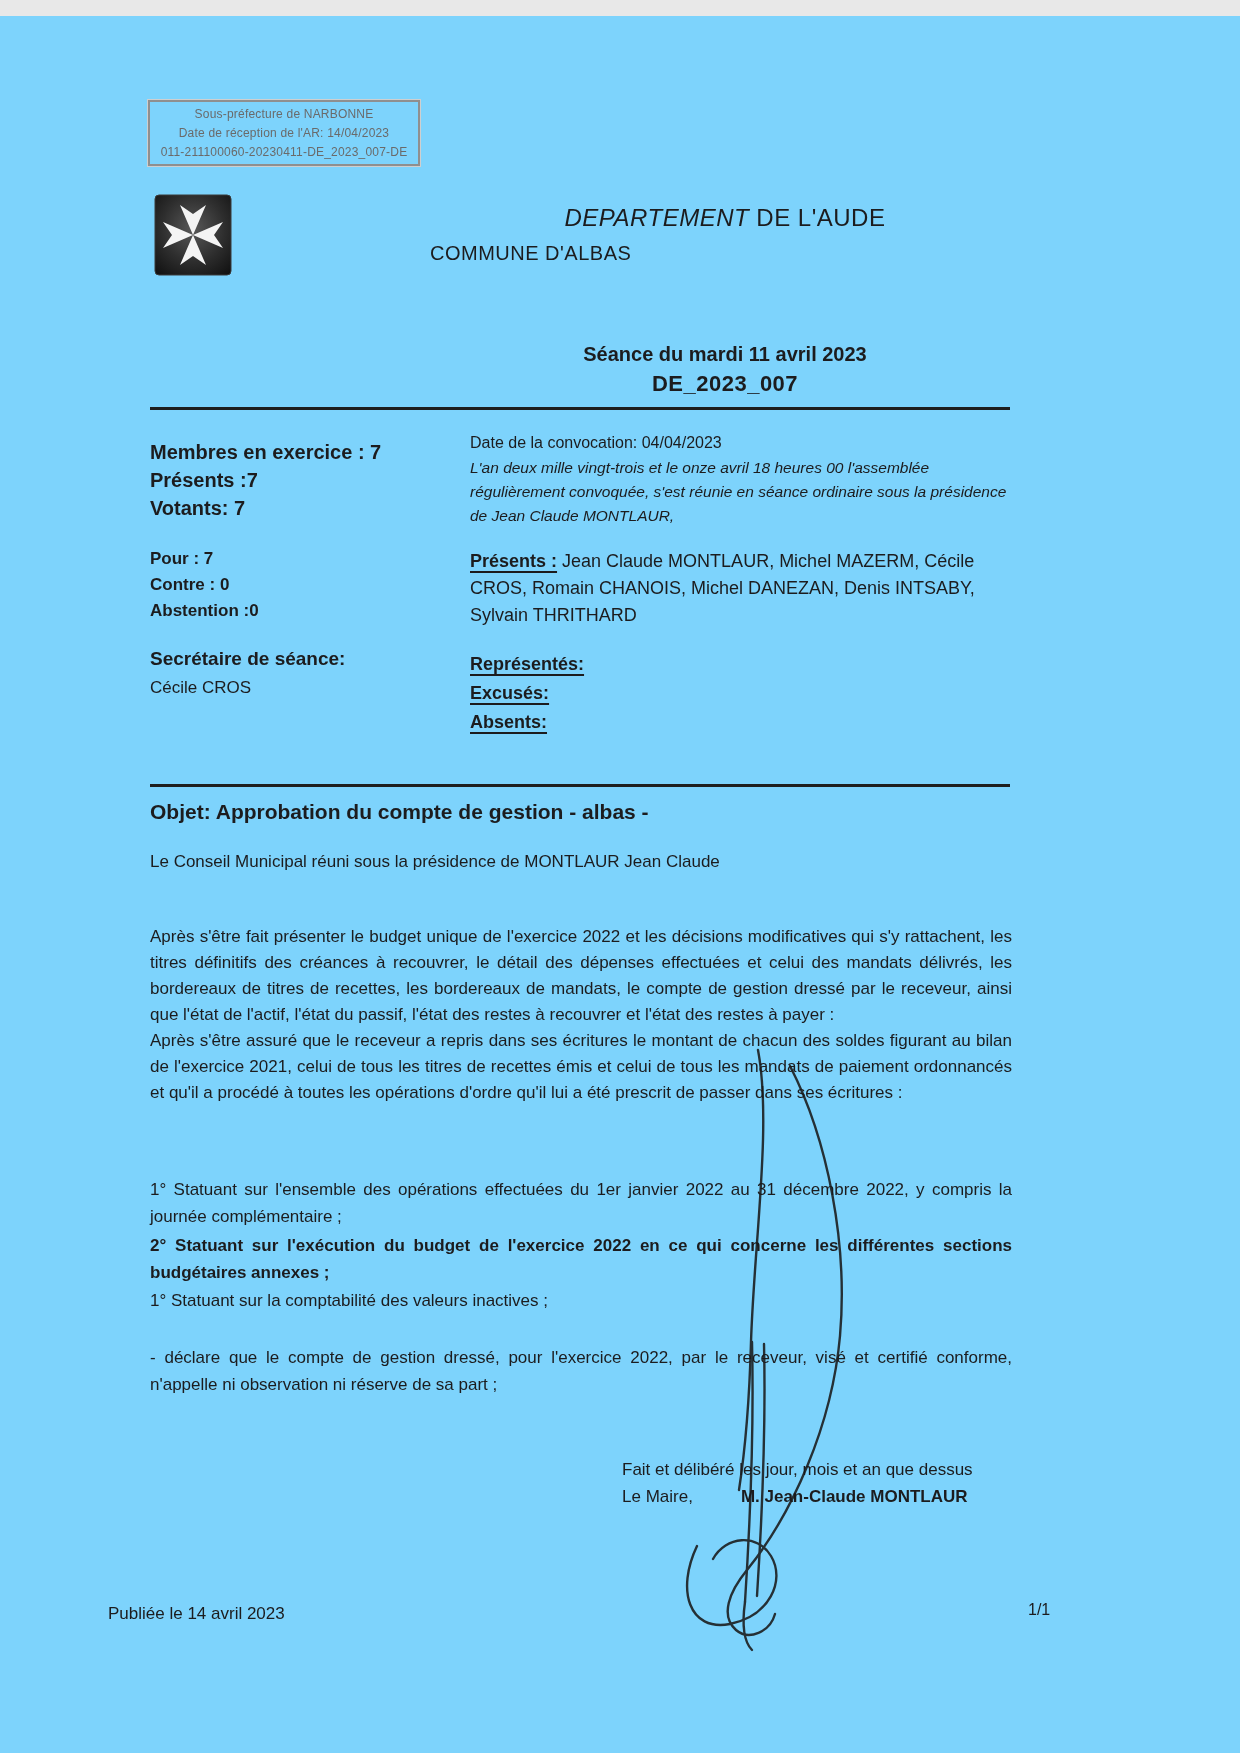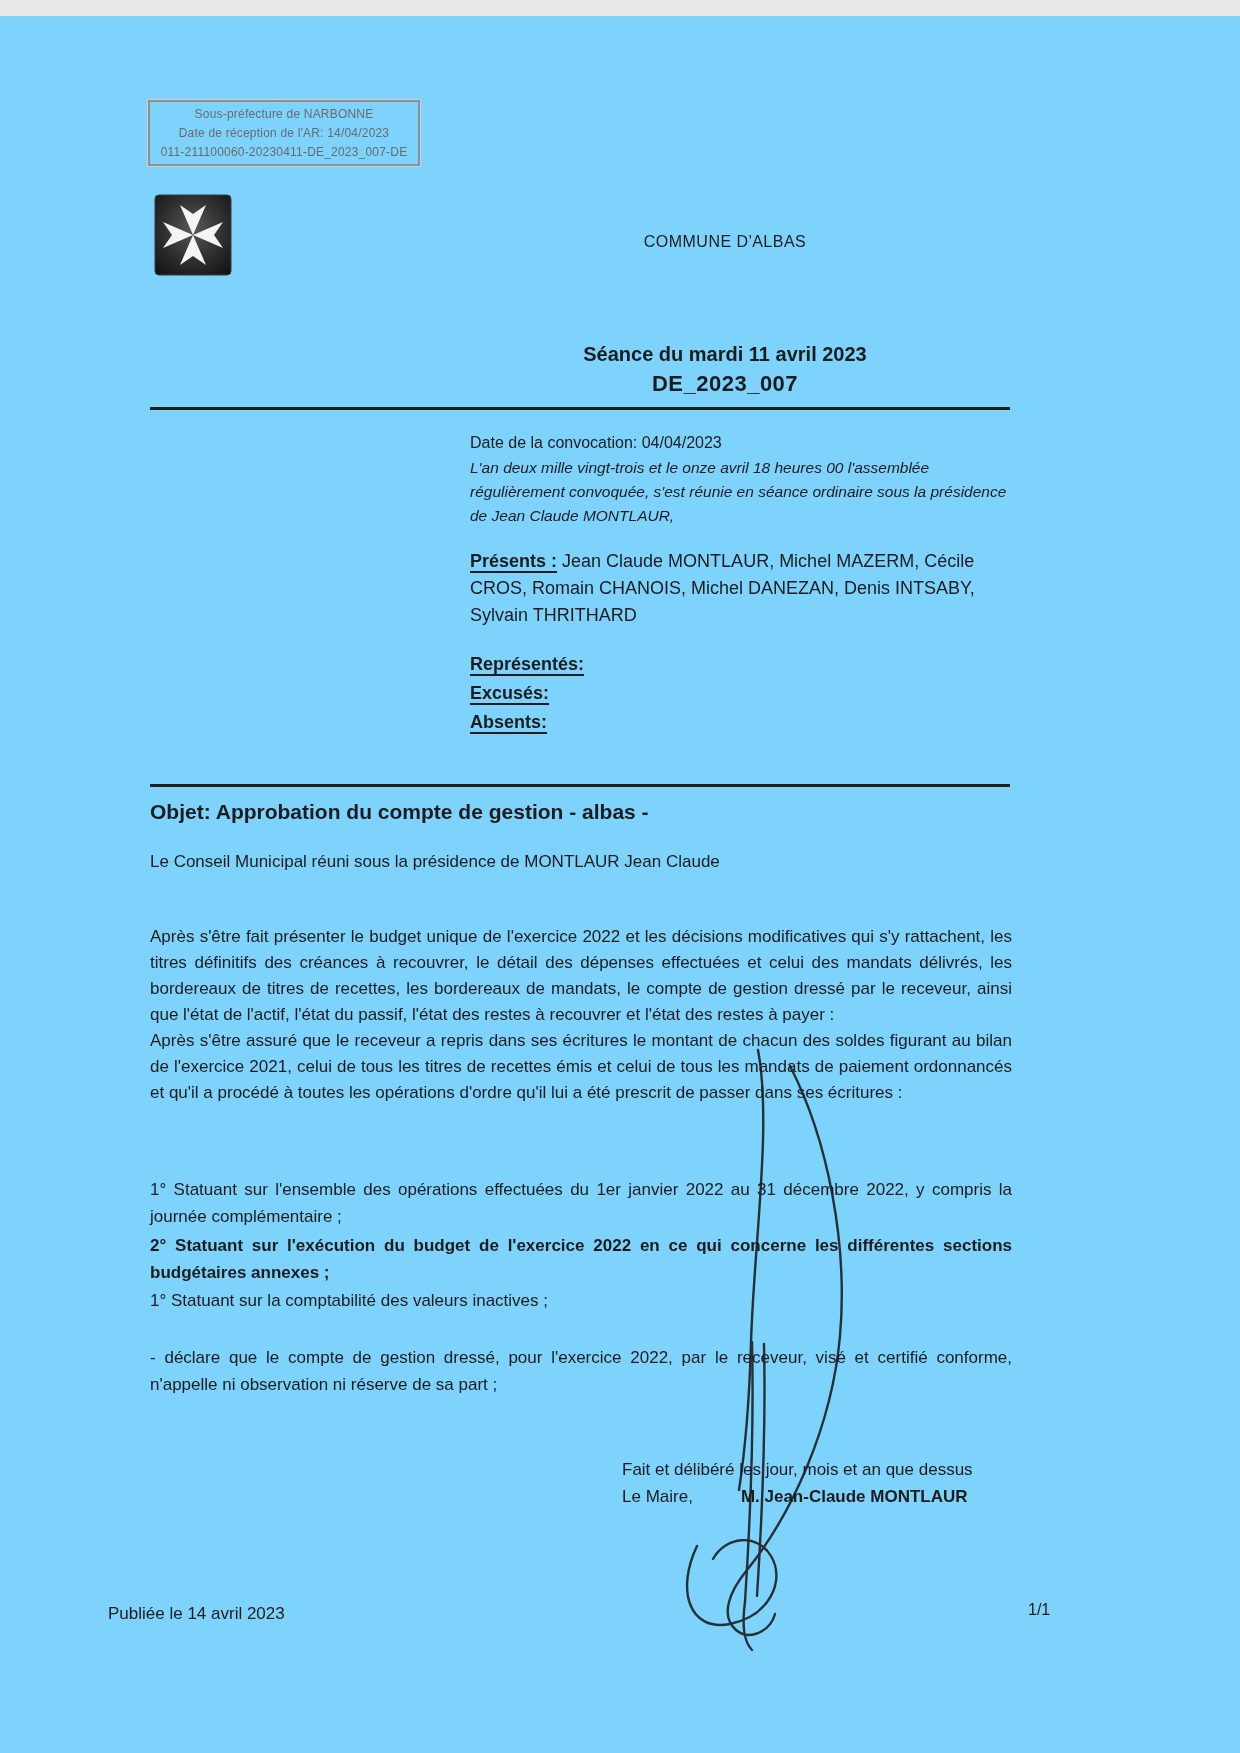--- a/index.html
+++ b/index.html
@@ -27,22 +27,22 @@
   }
   
   .logo { position:absolute; left:154px; top:178px; width:78px; height:82px; }
   
   .hdr-dept {
     position:absolute; left:430px; top:188px; width:590px;
     text-align:center; font-size:24px; letter-spacing:.5px;
   }
   .hdr-dept .it { font-style:italic; }
   .hdr-commune {
-    position:absolute; left:430px; top:217px; width:590px;
-    text-align:center; font-size:16px; letter-spacing:.5px;
+    position:absolute; left:430px; top:226px; width:590px;
+    font-size:20px; letter-spacing:.5px;
   }
   .seance {
     position:absolute; left:430px; top:327px; width:590px;
     text-align:center; font-weight:bold; font-size:20px;
   }
   .denum {
     position:absolute; left:430px; top:355px; width:590px;
     text-align:center; font-weight:bold; font-size:22px; letter-spacing:.5px;
   }
   .rule { position:absolute; left:150px; width:860px; height:3px; background:#1e1e1e; }
@@ -102,27 +102,40 @@
       <rect x="1" y="1" width="76" height="80" rx="4" fill="url(#shield)" stroke="#3a3a3a"></rect>
       <g fill="#f4f4f4">
         <path d="M39 41 L26 11 L39 20 L52 11 Z"></path>
         <path d="M39 41 L26 71 L39 62 L52 71 Z"></path>
         <path d="M39 41 L9 28 L18 41 L9 54 Z"></path>
         <path d="M39 41 L69 28 L60 41 L69 54 Z"></path>
       </g>
     </svg>
   </div>
 
+  <div class="hdr-dept"><span class="it">DEPARTEMENT</span><span> DE L'AUDE</span></div>
   <div class="hdr-commune">COMMUNE D'ALBAS</div>
 
   <div class="seance">Séance du mardi 11 avril 2023</div>
   <div class="denum">DE_2023_007</div>
 
   <div class="rule rule1"></div>
 
+  <div class="meta-left">
+    <div class="ml-big">Membres en exercice : 7</div>
+    <div class="ml-big">Présents :7</div>
+    <div class="ml-big">Votants: 7</div>
+    <div class="gap24"></div>
+    <div class="ml-small">Pour : 7</div>
+    <div class="ml-small">Contre : 0</div>
+    <div class="ml-small">Abstention :0</div>
+    <div class="gap22"></div>
+    <div class="secr-label">Secrétaire de séance:</div>
+    <div class="secr-name">Cécile CROS</div>
+  </div>
 
   <div class="meta-right">
     <div class="convocation">Date de la convocation: 04/04/2023</div>
     <div class="preamble">L'an deux mille vingt-trois et le onze avril 18 heures 00 l'assemblée régulièrement convoquée, s'est réunie en séance ordinaire sous la présidence de Jean Claude MONTLAUR,</div>
     <div class="presents-par"><span class="u-bold">Présents :</span><span> Jean Claude MONTLAUR, Michel MAZERM, Cécile CROS, Romain CHANOIS, Michel DANEZAN, Denis INTSABY, Sylvain THRITHARD</span></div>
     <div class="roll-labels">
       <div class="u-bold">Représentés:</div>
       <div class="u-bold">Excusés:</div>
       <div class="u-bold">Absents:</div>
     </div>

